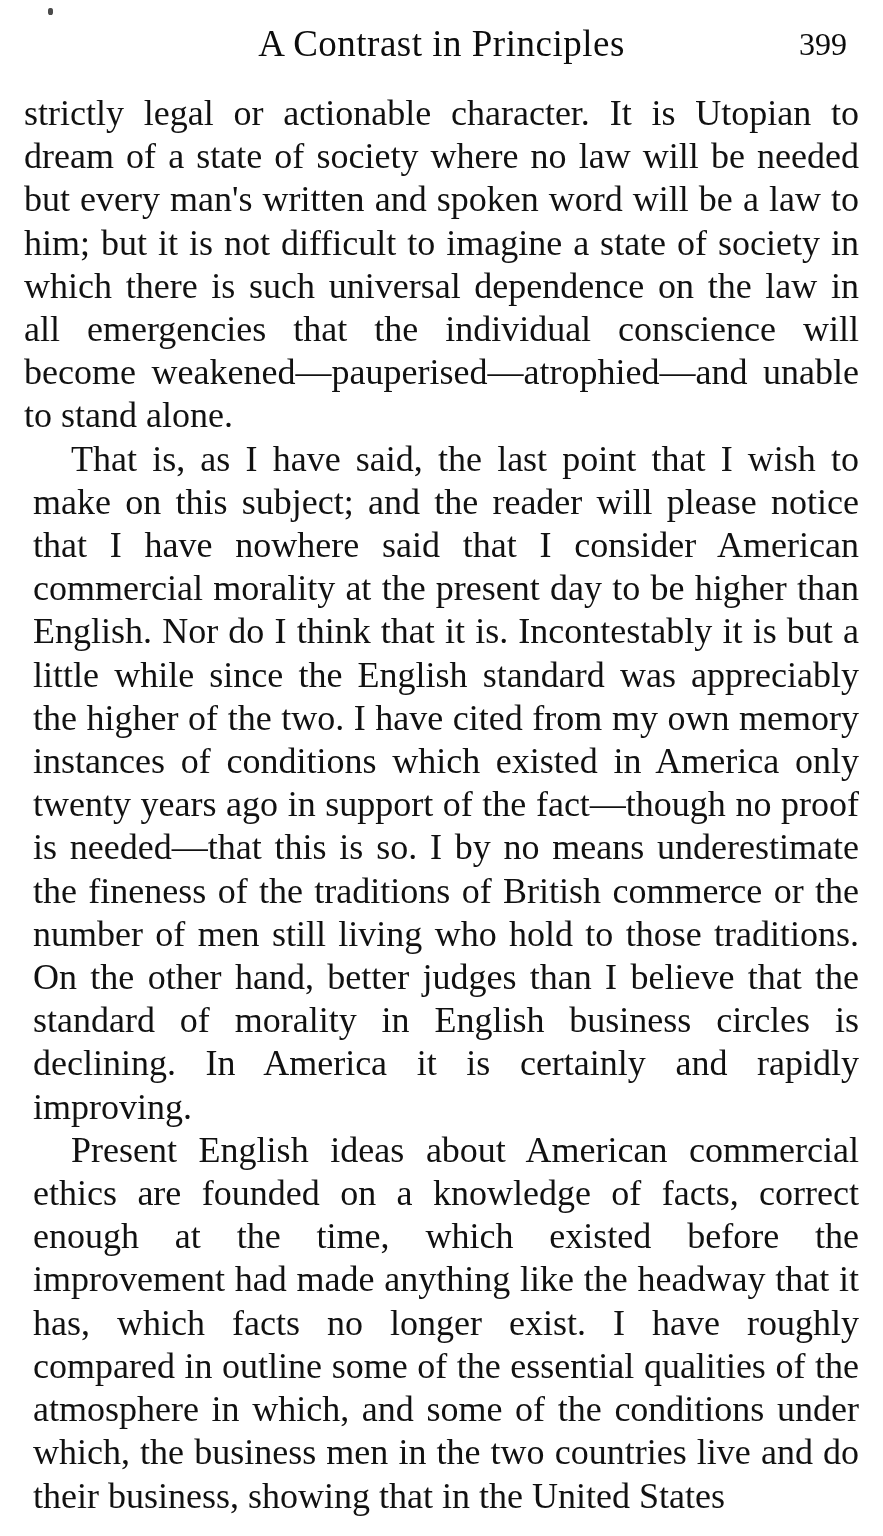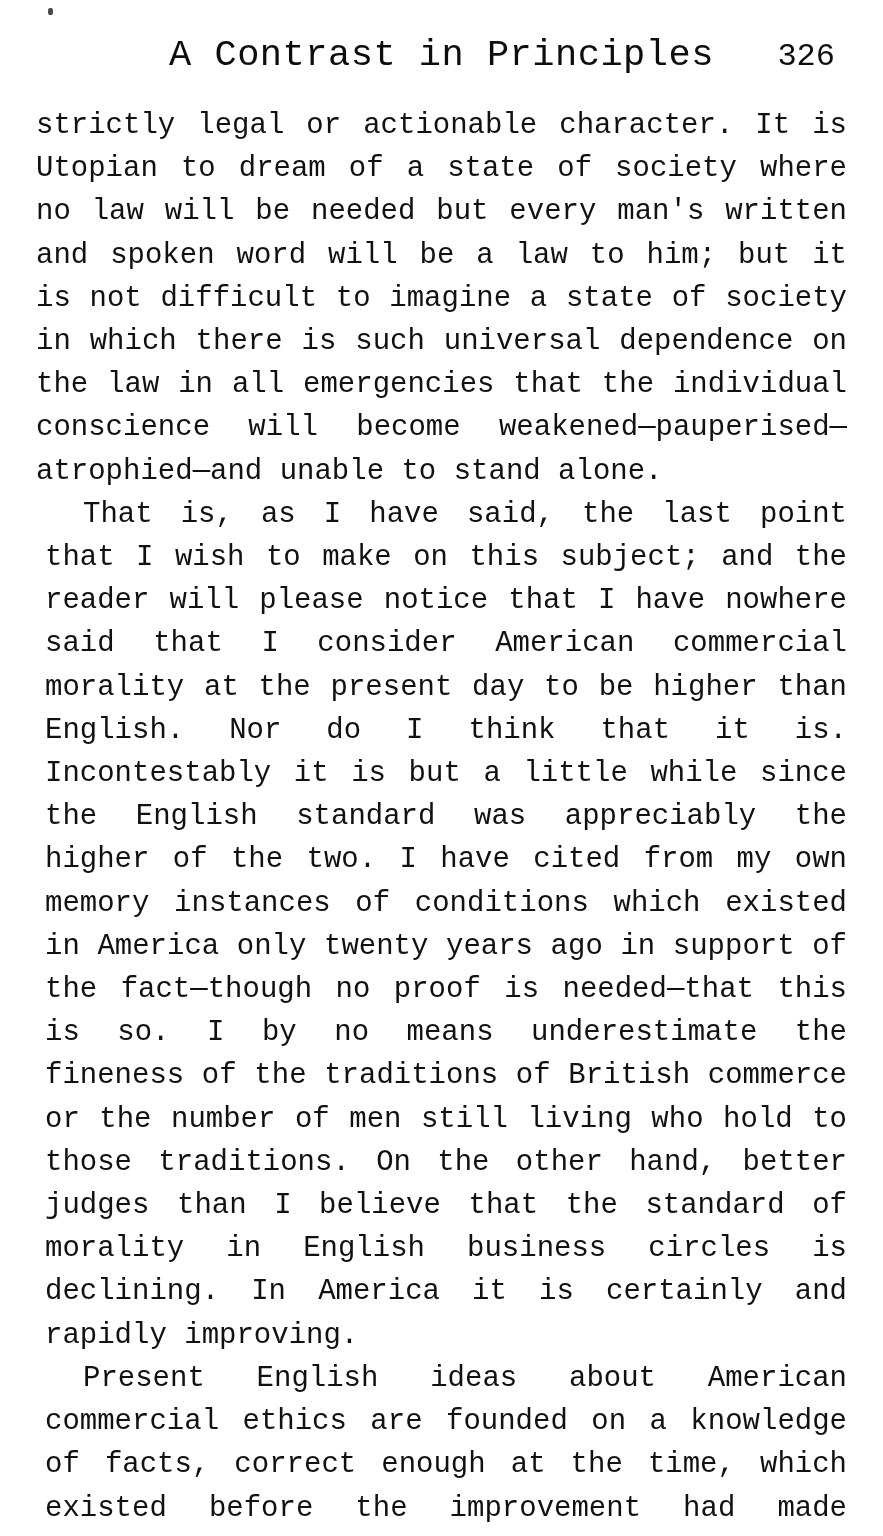--- a/index.html
+++ b/index.html
@@ -12,22 +12,21 @@
     height: 1536px;
     overflow: hidden;
     font-family: "Liberation Serif", "DejaVu Serif", serif;
     color: #101010;
   }
   .page {
     position: relative;
     width: 883px;
     height: 1434px;
     box-sizing: border-box;
-    padding: 12px;
-    font-family: Liberation Mono, monospace;
+    padding: 0;
   }
   .header {
     position: relative;
     height: 92px;
     margin: 0 24px 0 24px;
     display: flex;
     align-items: flex-start;
     justify-content: center;
   }
   .header-title {
@@ -49,21 +48,21 @@
     left: 48px;
     top: 8px;
     width: 5px;
     height: 7px;
     background: #2b2b2b;
     border-radius: 40%;
     opacity: 0.85;
   }
   .body-text {
     margin: 0 24px;
-    font-size: 29px;
+    font-size: 36px;
     line-height: 43.2px;
     text-align: justify;
     text-justify: inter-word;
     color: #111111;
   }
   .body-text p {
     margin: 0;
   }
   .body-text p.indent {
     text-indent: 38px;
@@ -76,21 +75,21 @@
 </style>
 </head>
 <body>
 
 <div class="page">
 
   <div class="speck"></div>
 
   <div class="header">
     <div class="header-title">A Contrast in Principles</div>
-    <div class="page-number">326</div>
+    <div class="page-number">399</div>
   </div>
 
   <div class="body-text">
     <p>strictly legal or actionable character. It is Utopian to dream of a state of society where no law will be needed but every man's written and spoken word will be a law to him; but it is not difficult to imagine a state of society in which there is such universal dependence on the law in all emergencies that the individual conscience will become weakened—pauperised—atrophied—and unable to stand alone.</p>
     <p class="indent">That is, as I have said, the last point that I wish to make on this subject; and the reader will please notice that I have nowhere said that I consider American commercial morality at the present day to be higher than English. Nor do I think that it is. Incontestably it is but a little while since the English standard was appreciably the higher of the two. I have cited from my own memory instances of conditions which existed in America only twenty years ago in support of the fact—though no proof is needed—that this is so. I by no means underestimate the fineness of the traditions of British commerce or the number of men still living who hold to those traditions. On the other hand, better judges than I believe that the standard of morality in English business circles is declining. In America it is certainly and rapidly improving.</p>
     <p class="indent">Present English ideas about American commercial ethics are founded on a knowledge of facts, correct enough at the time, which existed before the improvement had made anything like the headway that it has, which facts no longer exist. I have roughly compared in outline some of the essential qualities of the atmosphere in which, and some of the conditions under which, the business men in the two countries live and do their business, showing that in the United States</p>
   </div>
 
 </div>
 

